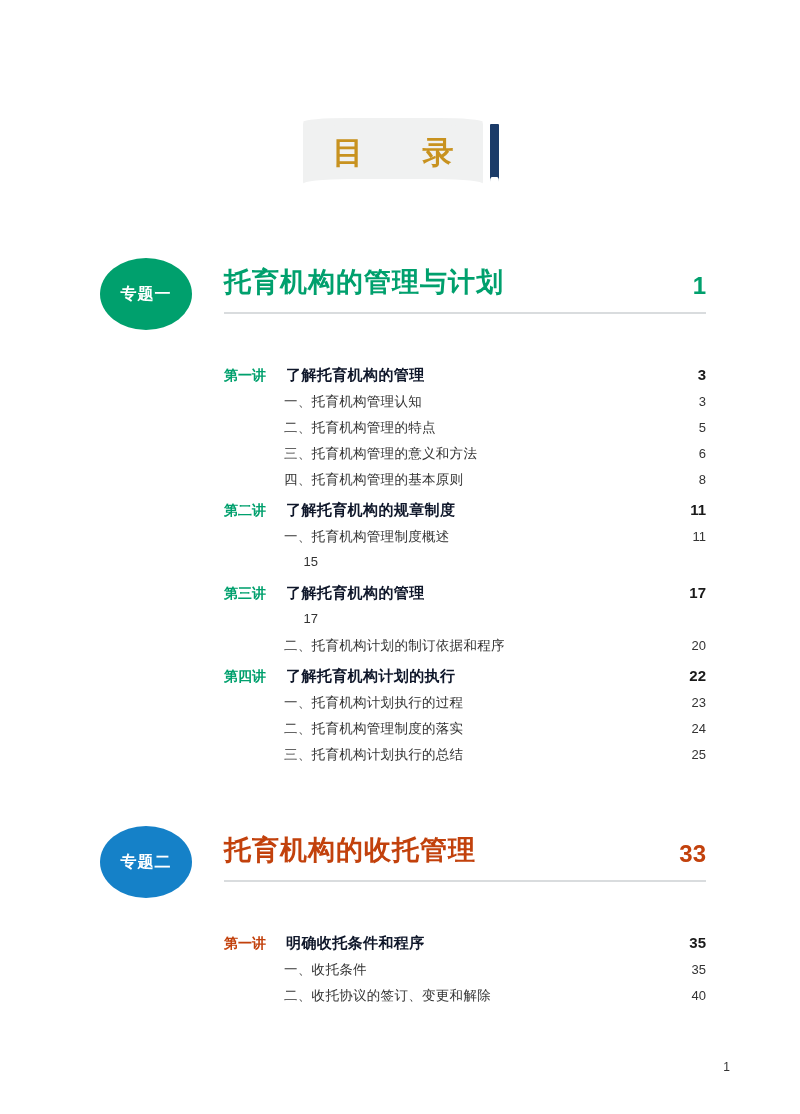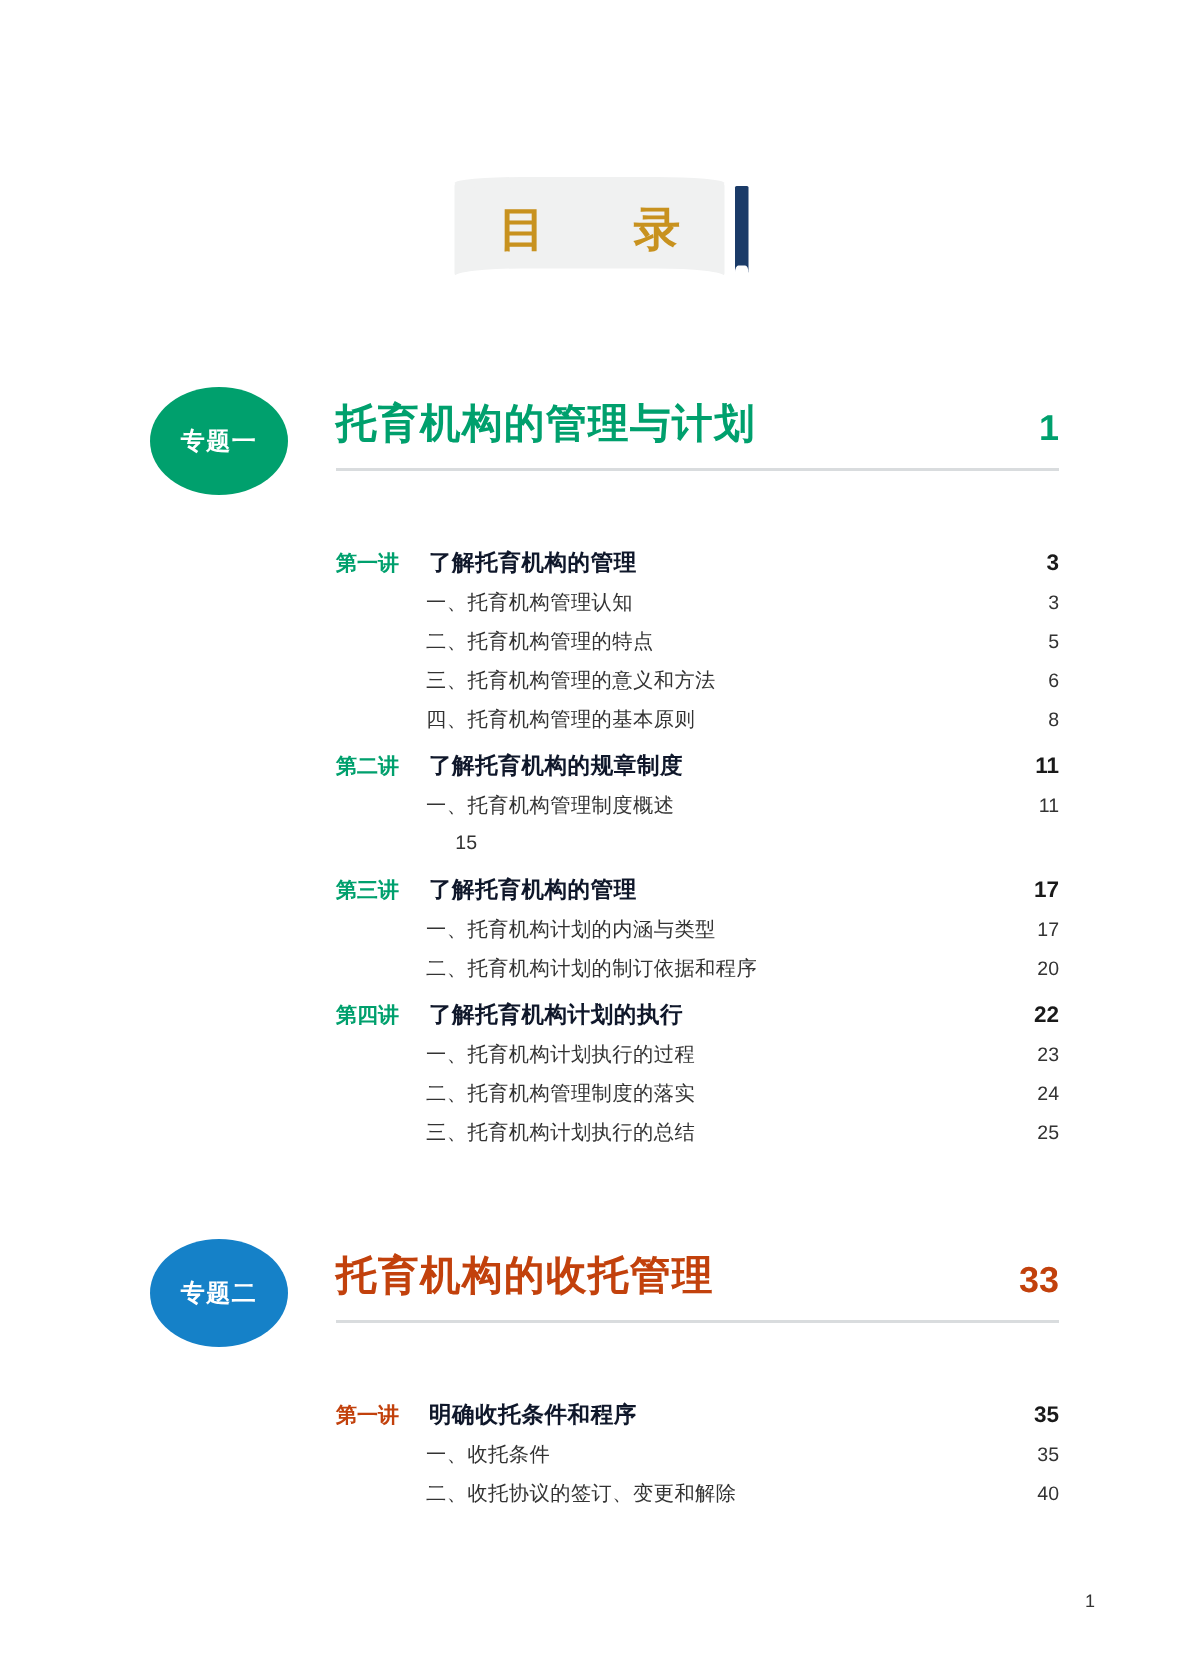--- a/index.html
+++ b/index.html
@@ -242,21 +242,20 @@
         </div>
       </div>
 
       <div class="group">
         <div class="lecture-row">
           <span class="lec-label green-t">第三讲</span>
           <span class="lec-title">了解托育机构的管理</span>
           <span class="lec-page">17</span>
         </div>
         <div class="item-row">
-          <span class="item-title">一、托育机构计划的内涵与类型</span>
           <span class="item-page">17</span>
         </div>
         <div class="item-row">
           <span class="item-title">二、托育机构计划的制订依据和程序</span>
           <span class="item-page">20</span>
         </div>
       </div>
 
       <div class="group">
         <div class="lecture-row">

